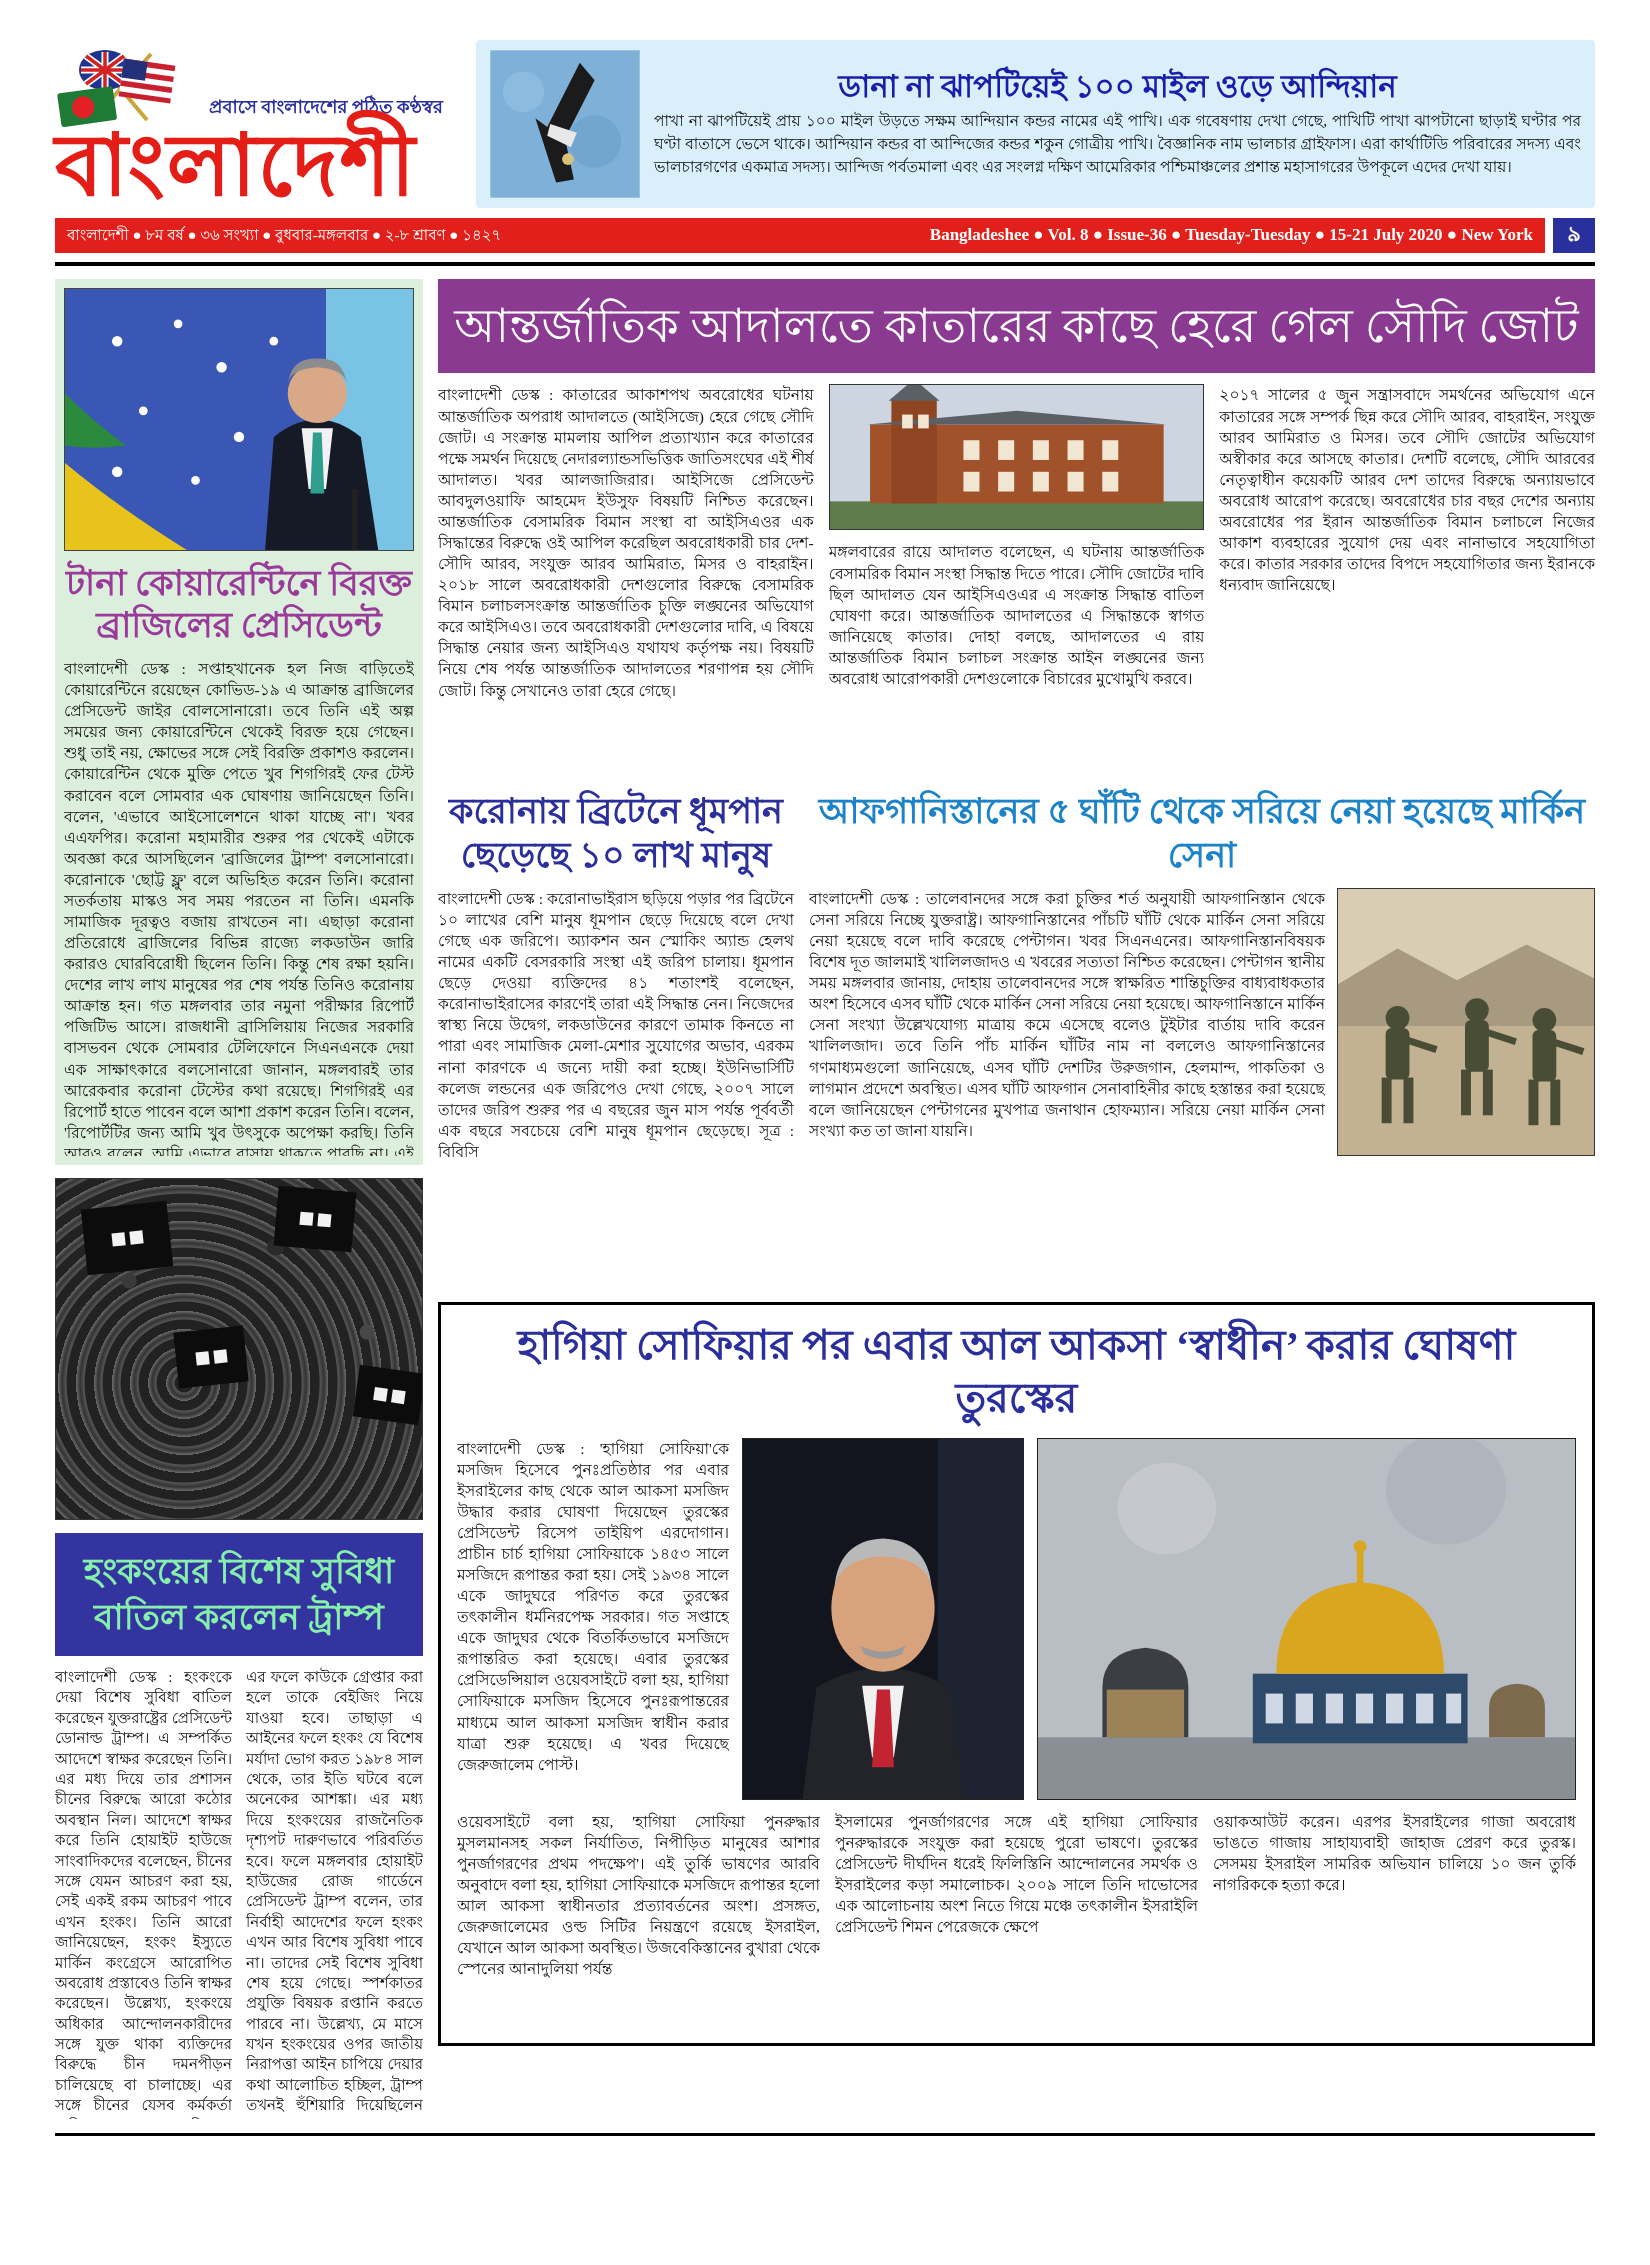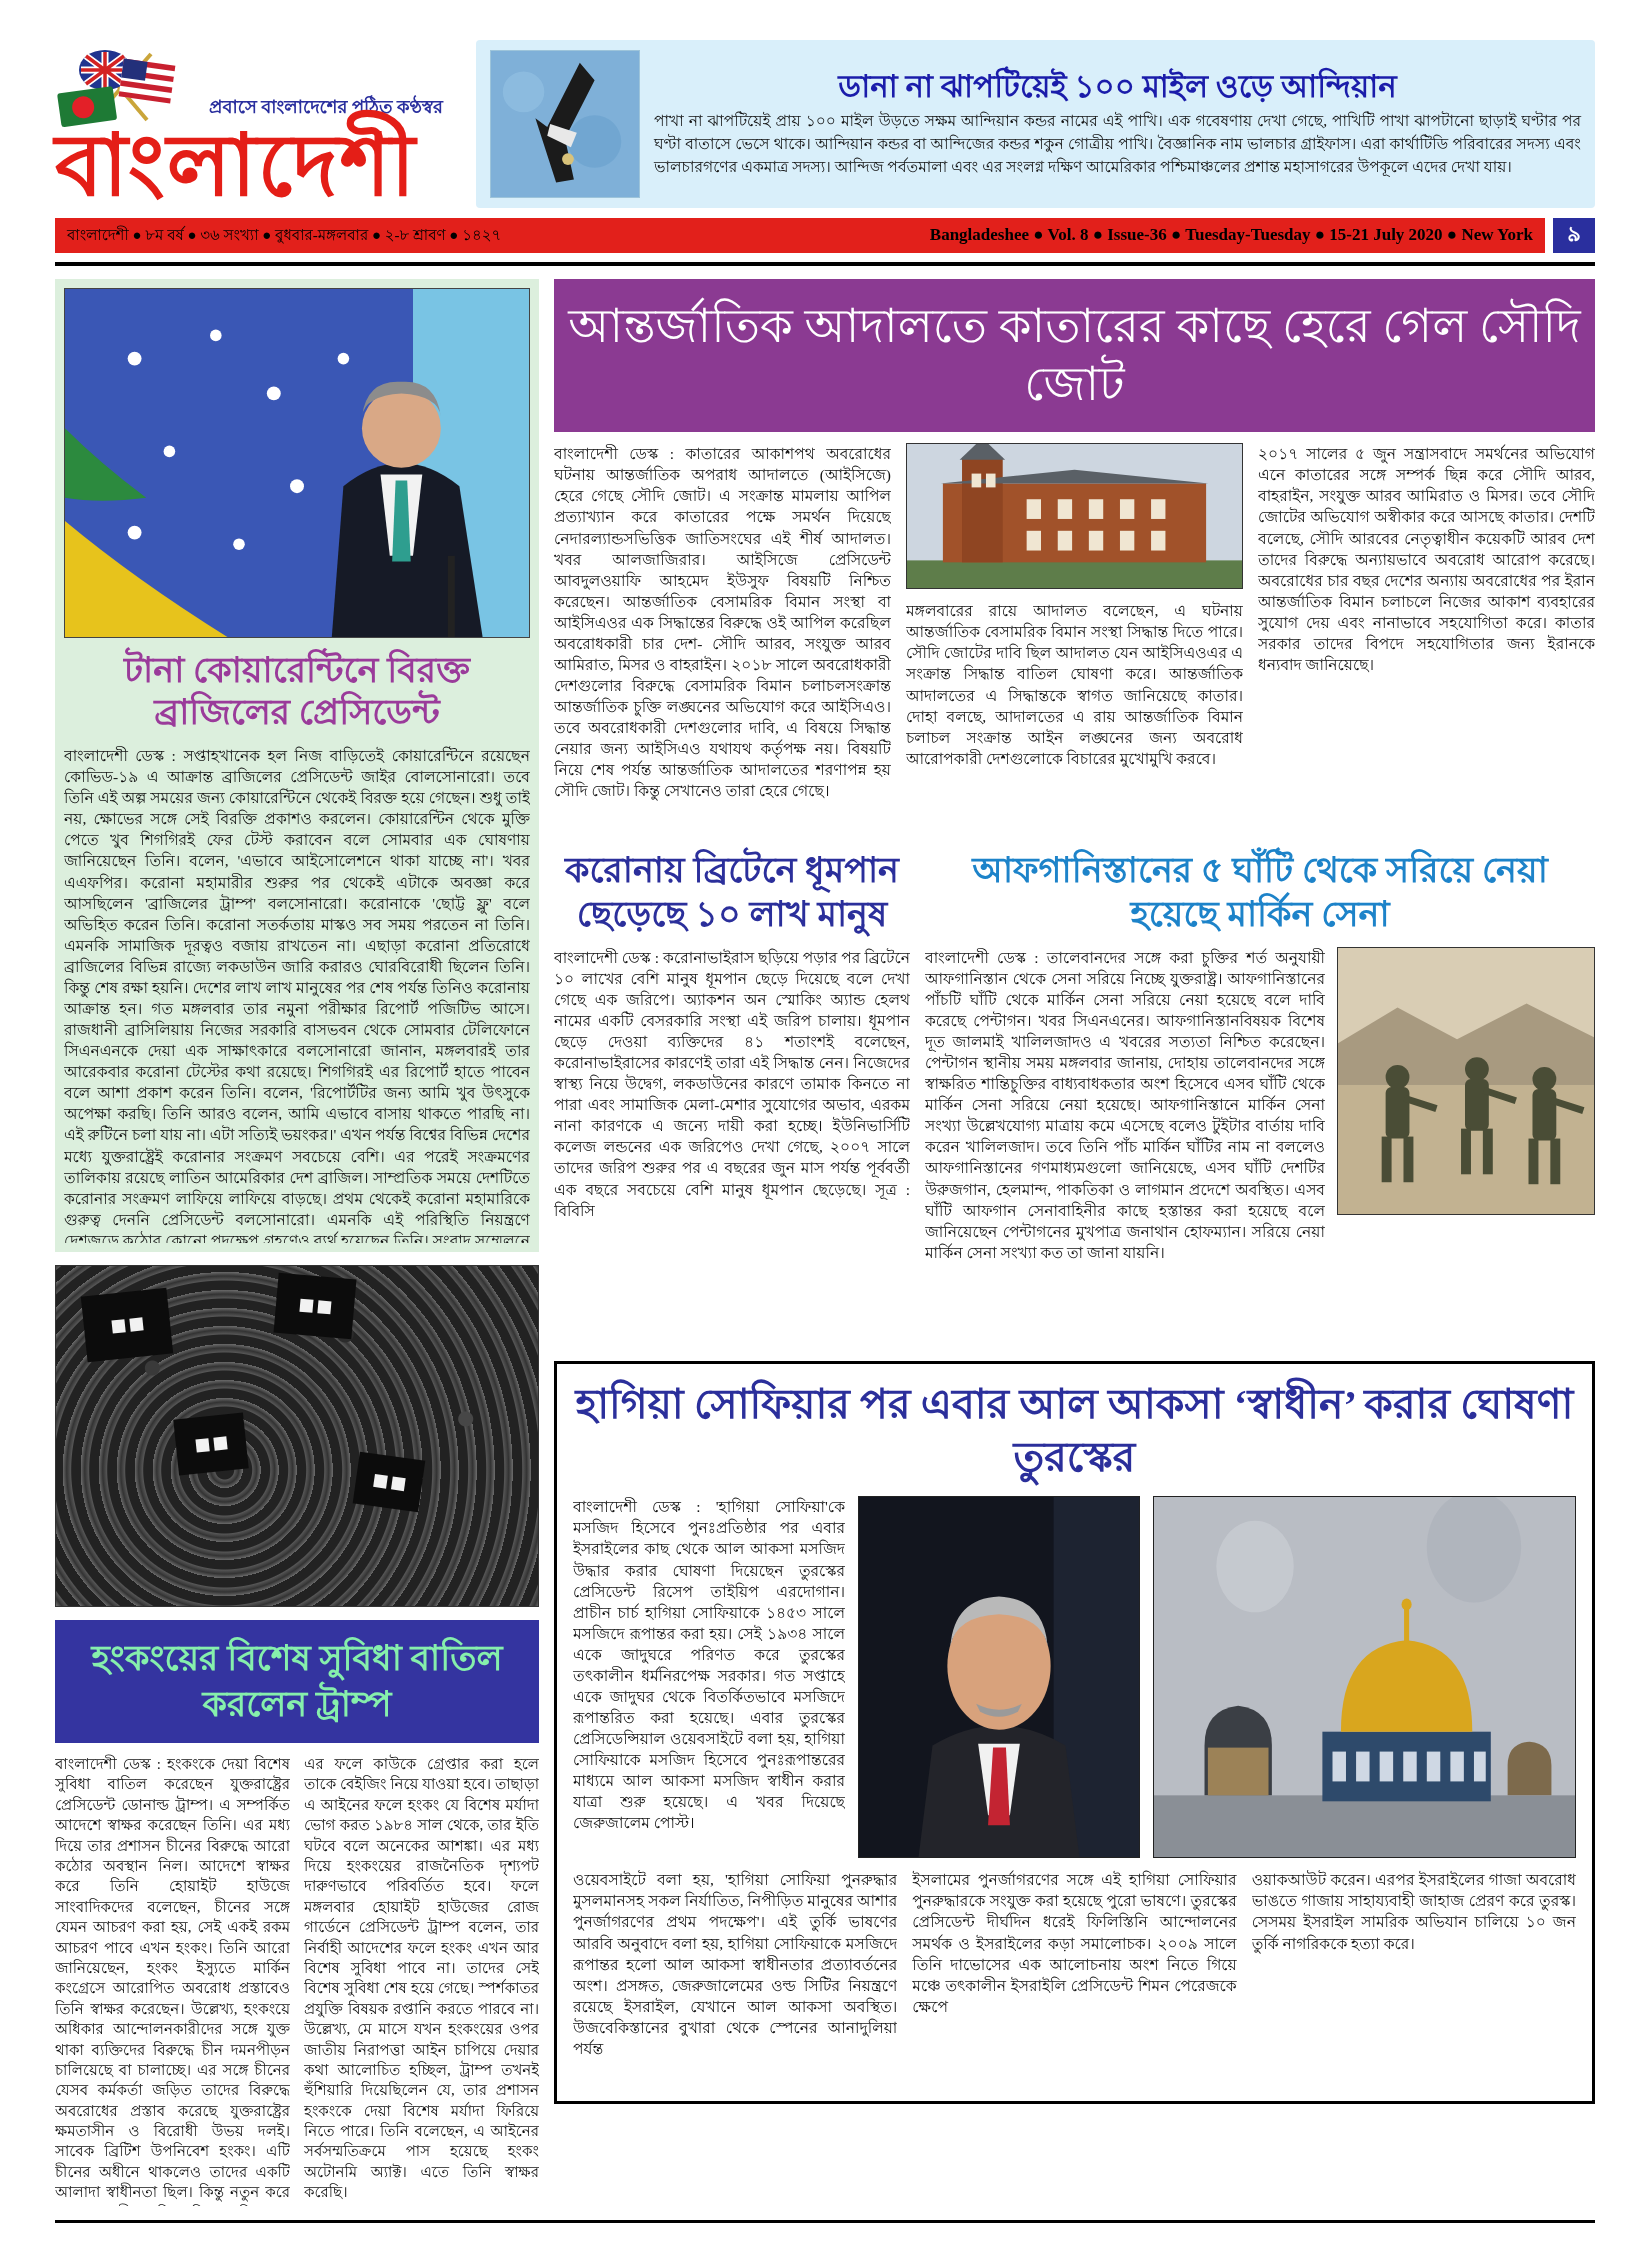--- a/index.html
+++ b/index.html
@@ -19,31 +19,31 @@
   .banner { flex:1; background:#d9effa; border-radius:4px; padding:0 14px;
             display:flex; gap:14px; align-items:center; }
   .banner-photo { width:150px; height:148px; flex:0 0 auto; border:1px solid #9dc4da; }
   .banner-text { flex:1; }
   .banner-headline { color:#1a1caa; font-size:31px; font-weight:bold; text-align:center;
                      line-height:1.15; margin-bottom:6px; }
   .banner-body { font-size:15.5px; line-height:1.48; text-align:justify; }
 
   
   .issue-row { display:flex; gap:8px; margin-top:10px; align-items:stretch; }
-  .issue-bar { flex:1; background:#e2201b; color:#000000; display:flex;
+  .issue-bar { flex:1; background:#e2201b; color:#ffffff; display:flex;
                justify-content:space-between; align-items:center; padding:5px 12px; }
   .issue-left { font-size:15px; }
   .issue-right { font-size:17px; font-weight:bold; }
   .pagenum { width:42px; background:#2a2f9e; color:#fff; font-size:21px; font-weight:bold;
              display:flex; align-items:center; justify-content:center; }
   .toprule { border-top:4px solid #000; margin-top:9px; }
 
   
   .grid { display:flex; gap:15px; margin-top:13px; }
-  .left-col { width:484px; flex:0 0 auto; }
+  .left-col { width:368px; flex:0 0 auto; }
   .right-col { flex:1; min-width:0; }
   p.bodytxt { font-size:15.5px; line-height:1.36; text-align:justify; overflow:hidden; }
 
   
   .green-box { background:#dcefdd; padding:9px; }
   .photo-frame { border:1px solid #444; display:block; width:100%; }
   .brazil-headline { color:#9a3b9a; font-size:35px; font-weight:bold; text-align:center;
                      line-height:1.22; margin:12px 0 10px; }
   .brazil-body { height:498px; }
   .crowd { margin-top:13px; height:342px; position:relative; overflow:hidden; border:1px solid #333;

